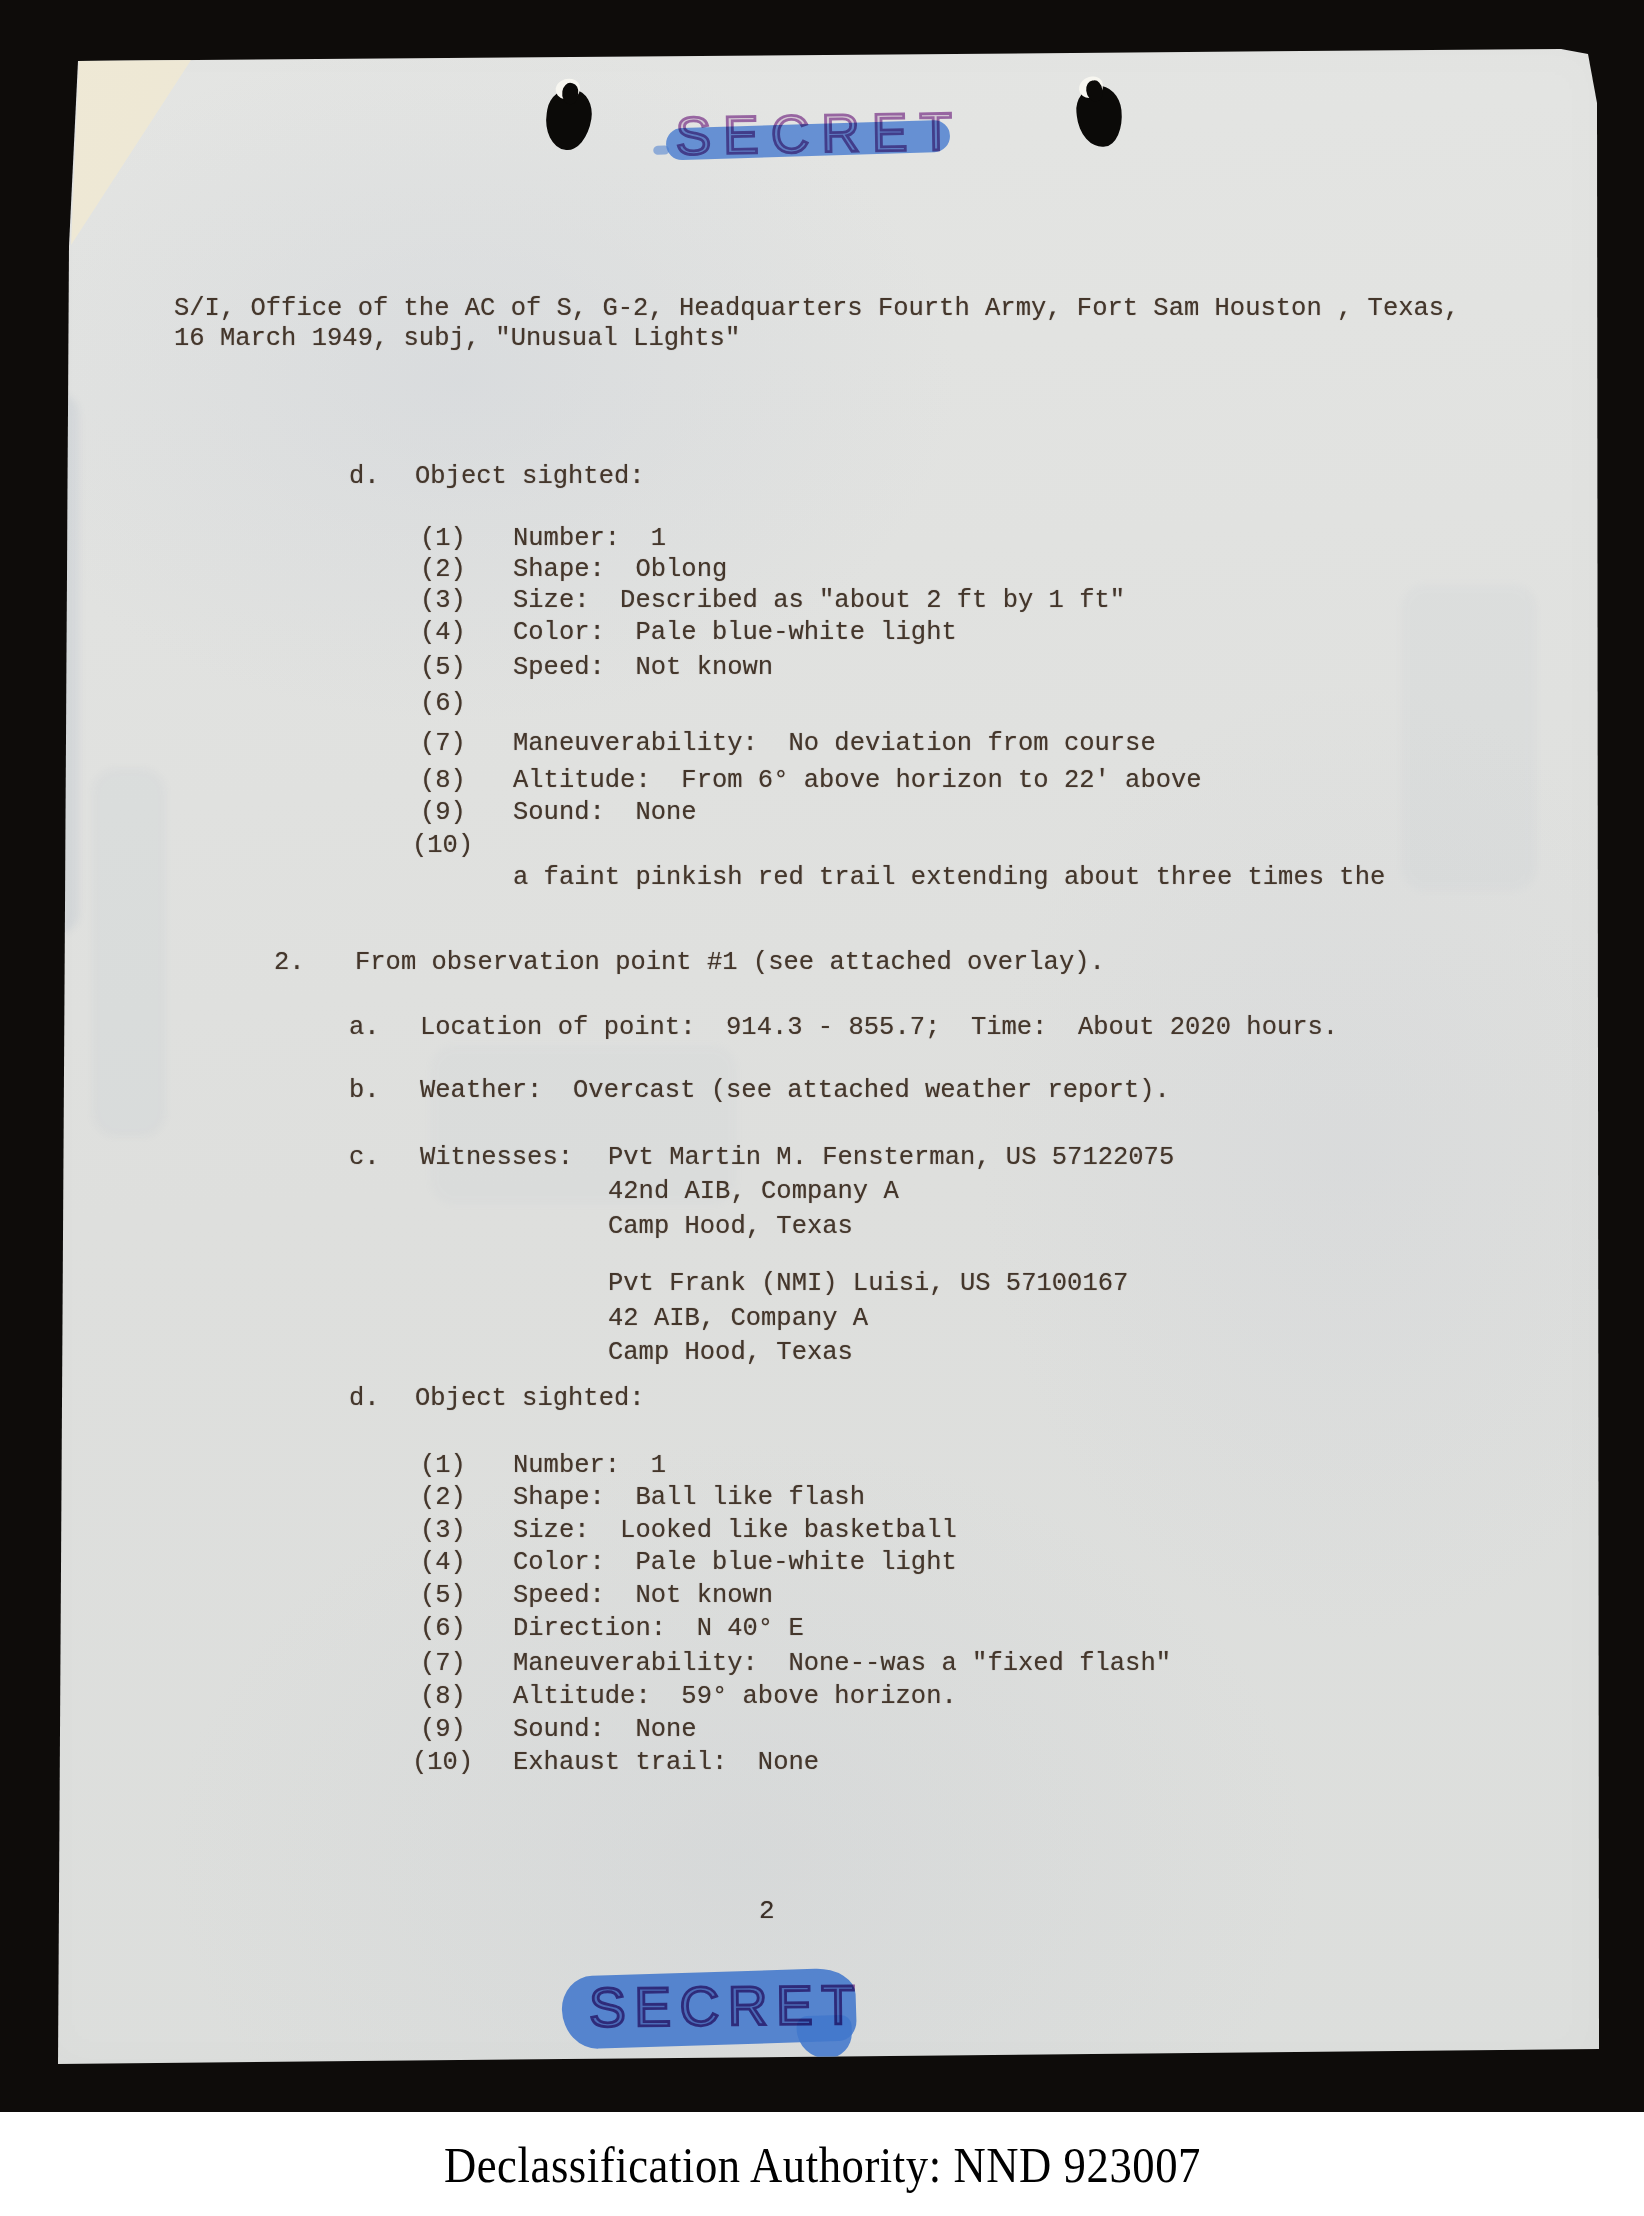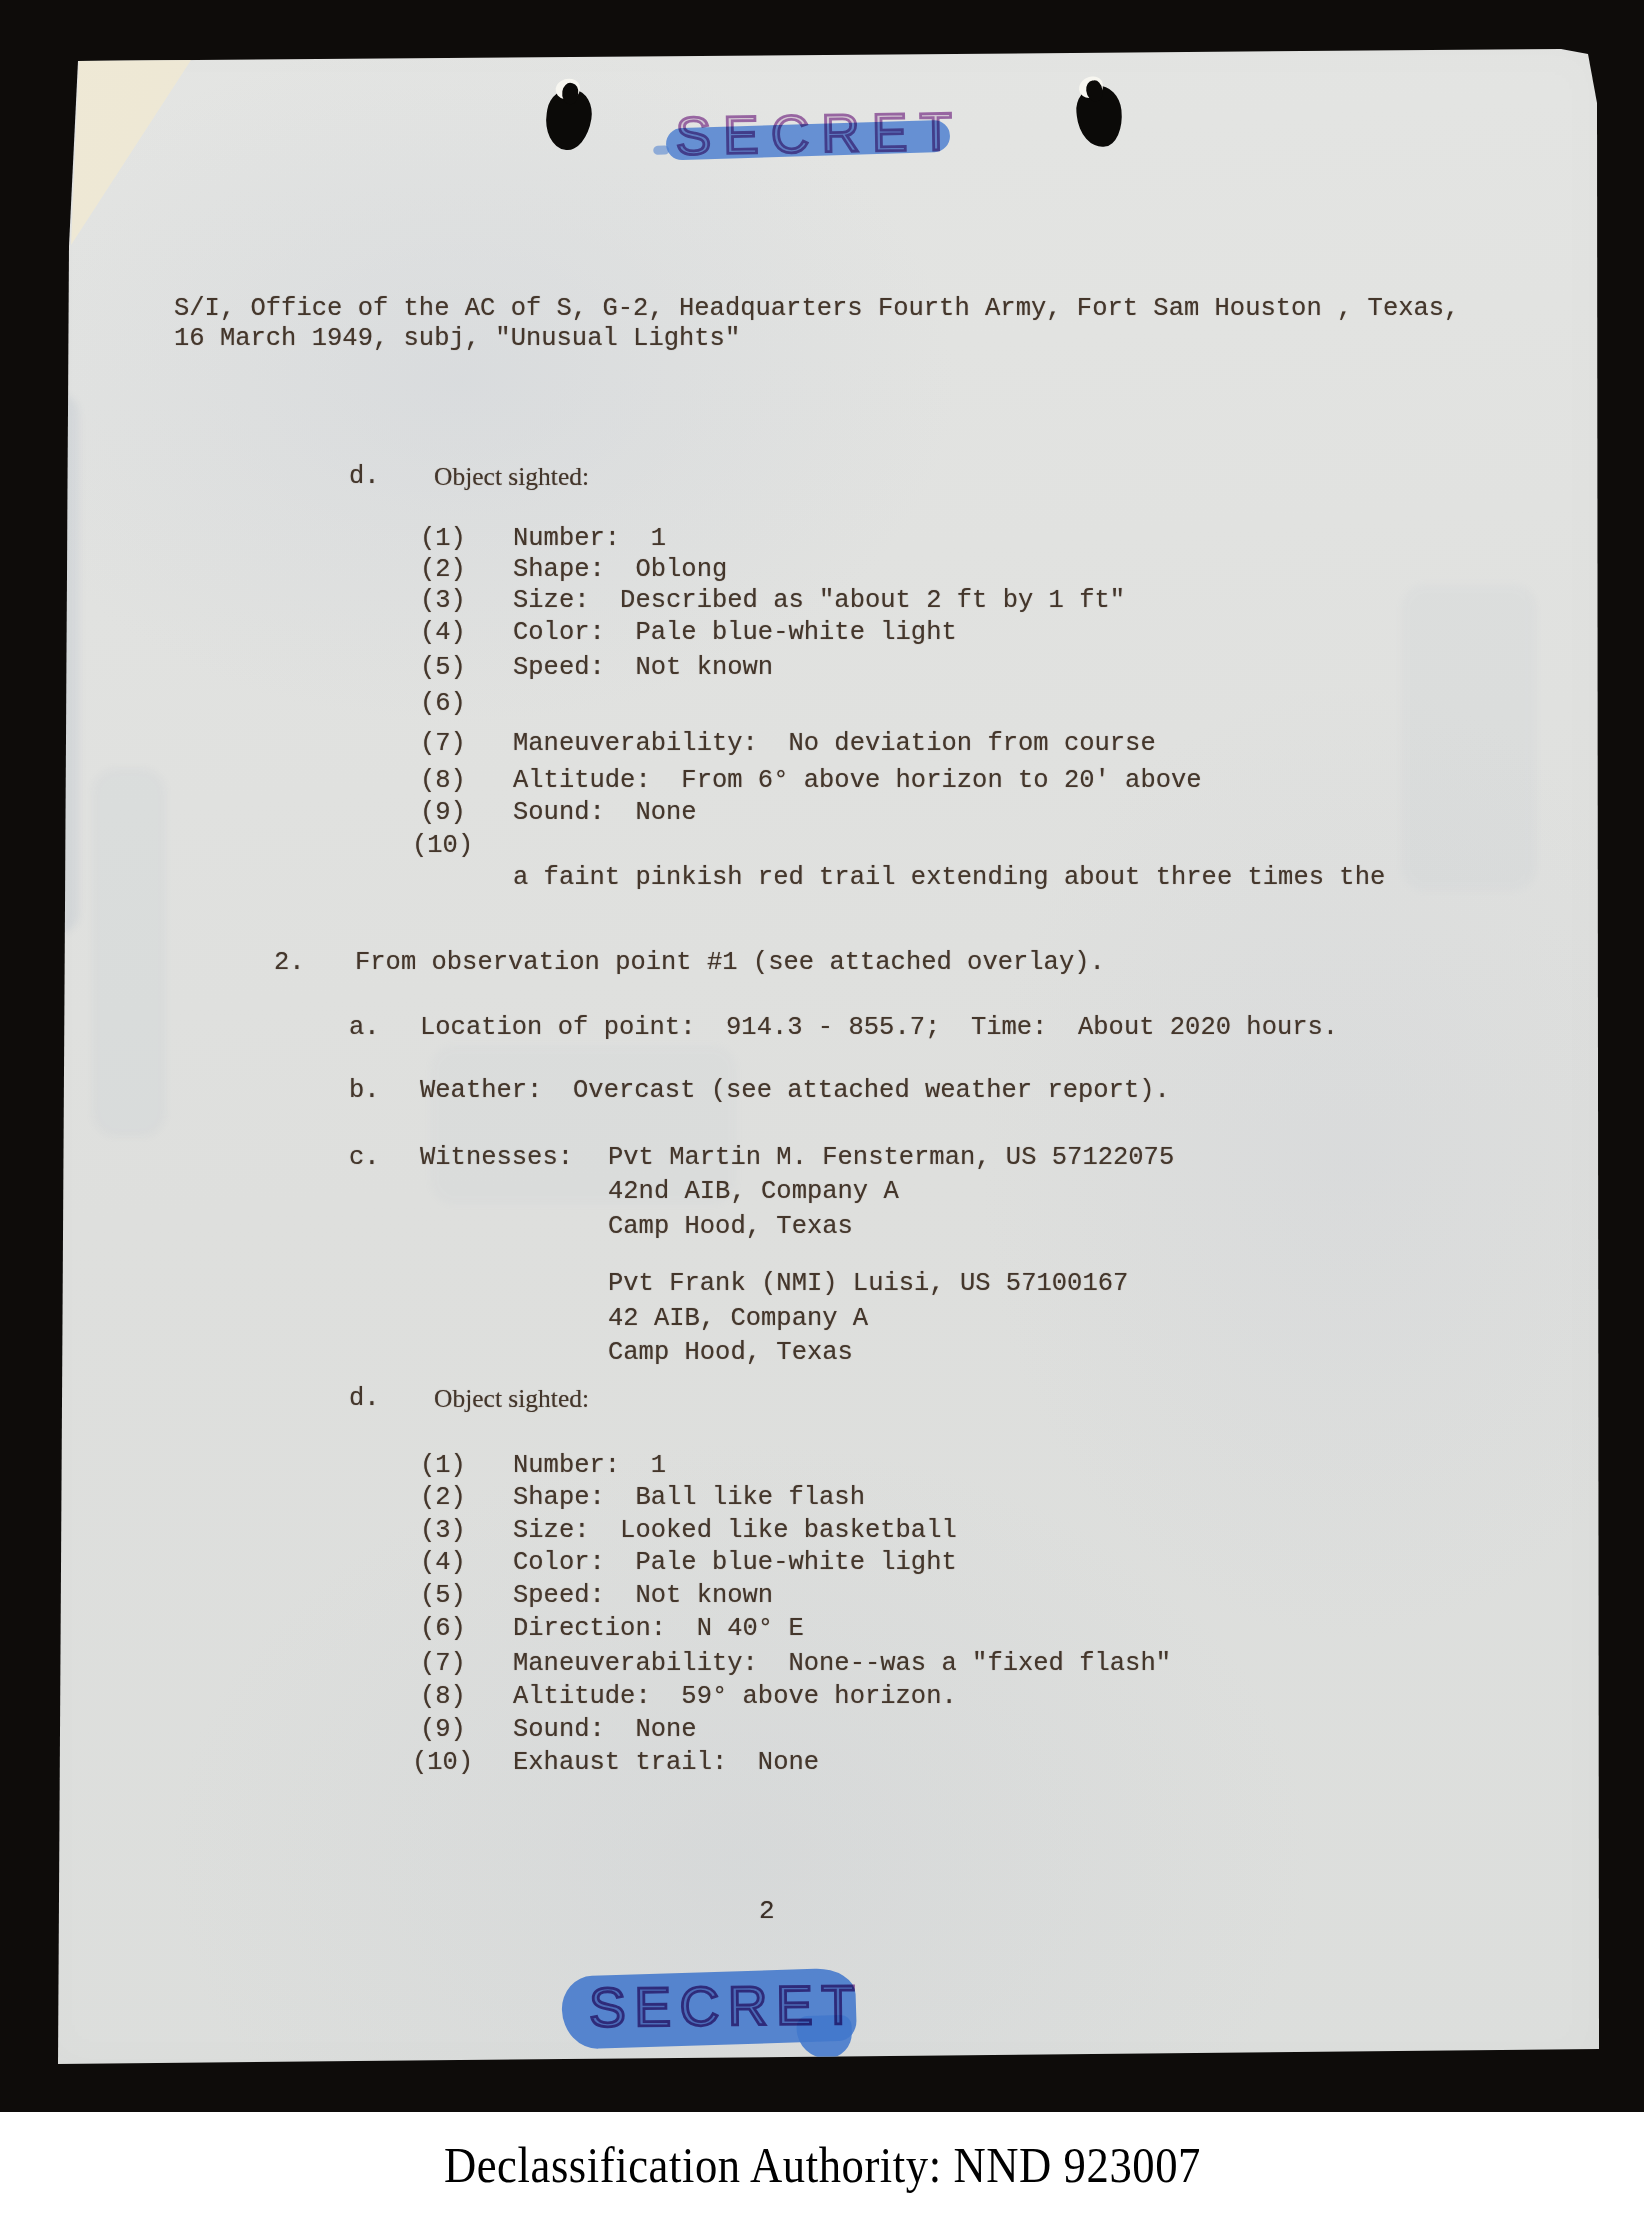--- a/index.html
+++ b/index.html
@@ -50,21 +50,21 @@
   .blobBottom::after{content:"";position:absolute;right:4.9px;bottom:-17px;width:55px;height:43px;
            background:rgba(66,120,204,.88);border-radius:12.3px 12.3px 28px 34px;}
   .stampWord2{position:absolute;left:34px;top:13.5px;font-family:"Liberation Sans",sans-serif;
            font-size:55px;letter-spacing:8.6px;color:rgba(120,60,140,.25);
            -webkit-text-stroke:2.8px rgba(118,62,138,.9);mix-blend-mode:multiply;white-space:pre;}
   
   .tl{position:absolute;left:0;width:1456px;height:32px;color:#44362b;font-size:25.5px;
       white-space:pre;text-shadow:0 0 1px rgba(68,54,43,.55);}
   .hd{position:absolute;left:174px;}
   .lab{position:absolute;left:349px;}
-  .ti{position:absolute;left:434px;font-family:Liberation Serif, serif;}
+  .ti{position:absolute;left:415px;}
   .tb{position:absolute;left:420px;}
   .w{position:absolute;left:608px;}
   .n{position:absolute;left:420px;}
   .n10{left:412px;}
   .t{position:absolute;left:513px;}
   .p2lab{position:absolute;left:274px;}
   .p2txt{position:absolute;left:355px;}
   .pageNum{position:absolute;left:759px;top:1896px;font-size:26px;color:#3c3028;
       text-shadow:0 0 1px rgba(68,54,43,.55);}
   
@@ -89,21 +89,21 @@
 
     <div class="tl" style="top:462px"><span class="lab">d.</span><span class="ti">Object sighted:</span></div>
 
     <div class="tl" style="top:524px"><span class="n">(1)</span><span class="t">Number:  1</span></div>
     <div class="tl" style="top:555px"><span class="n">(2)</span><span class="t">Shape:  Oblong</span></div>
     <div class="tl" style="top:586px"><span class="n">(3)</span><span class="t">Size:  Described as "about 2 ft by 1 ft"</span></div>
     <div class="tl" style="top:618px"><span class="n">(4)</span><span class="t">Color:  Pale blue-white light</span></div>
     <div class="tl" style="top:653px"><span class="n">(5)</span><span class="t">Speed:  Not known</span></div>
     <div class="tl" style="top:689px"><span class="n">(6)</span></div>
     <div class="tl" style="top:729px"><span class="n">(7)</span><span class="t">Maneuverability:  No deviation from course</span></div>
-    <div class="tl" style="top:766px"><span class="n">(8)</span><span class="t">Altitude:  From 6° above horizon to 20' above</span></div>
+    <div class="tl" style="top:766px"><span class="n">(8)</span><span class="t">Altitude:  From 6° above horizon to 22' above</span></div>
     <div class="tl" style="top:798px"><span class="n">(9)</span><span class="t">Sound:  None</span></div>
     <div class="tl" style="top:831px"><span class="n n10">(10)</span></div>
     <div class="tl" style="top:863px"><span class="t">a faint pinkish red trail extending about three times the</span></div>
 
     <div class="tl" style="top:948px"><span class="p2lab">2.</span><span class="p2txt">From observation point #1 (see attached overlay).</span></div>
 
     <div class="tl" style="top:1013px"><span class="lab">a.</span><span class="tb">Location of point:  914.3 - 855.7;  Time:  About 2020 hours.</span></div>
     <div class="tl" style="top:1076px"><span class="lab">b.</span><span class="tb">Weather:  Overcast (see attached weather report).</span></div>
 
     <div class="tl" style="top:1143px"><span class="lab">c.</span><span class="tb">Witnesses:</span><span class="w">Pvt Martin M. Fensterman, US 57122075</span></div>

